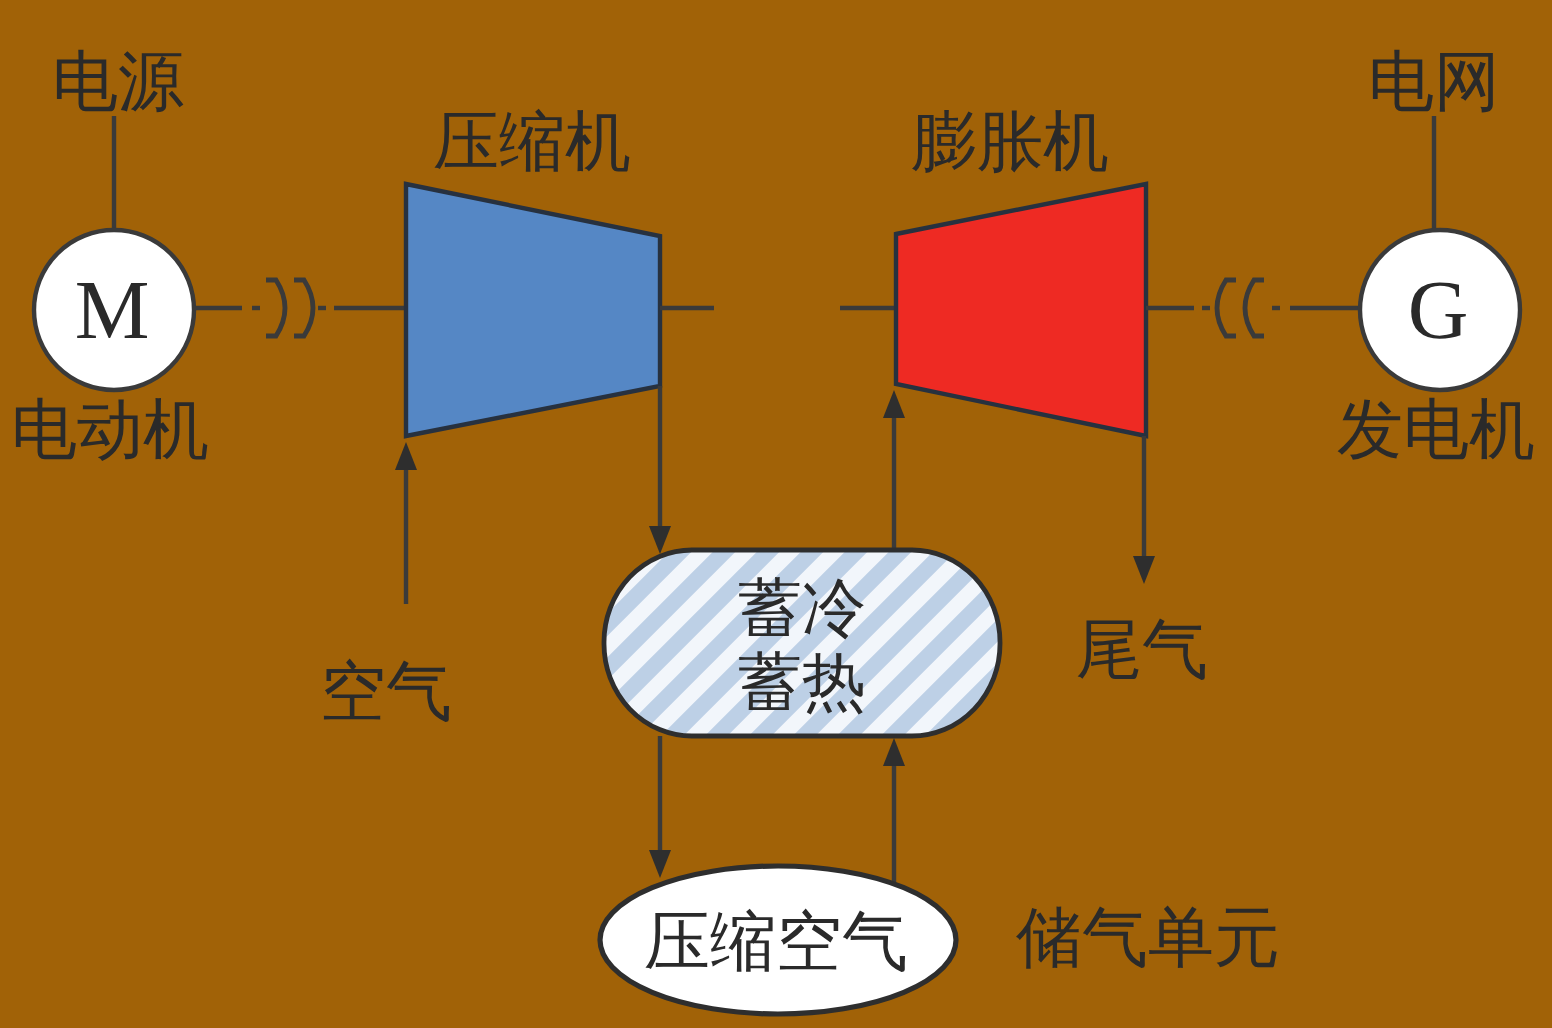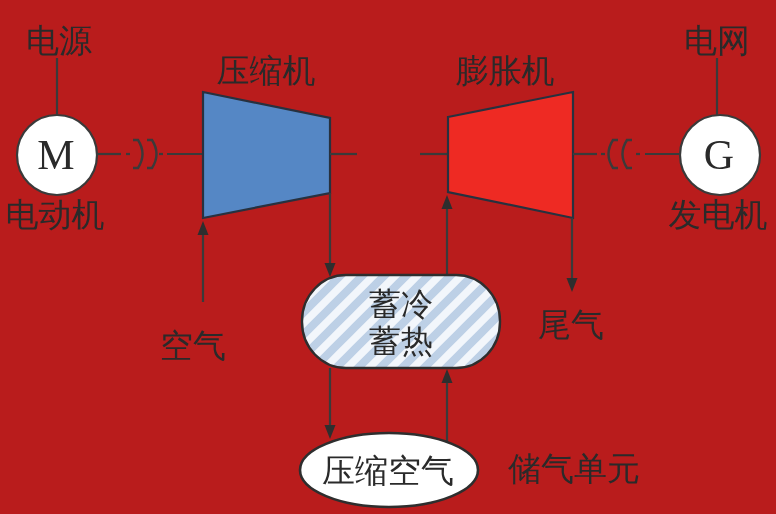--- a/index.html
+++ b/index.html
@@ -1,16 +1,16 @@
 <!DOCTYPE html>
 <html><head>
 <meta charset="utf-8">
 <style>
   html,body{margin:0;padding:0;background:#ffffff;}
-  .stage{width:776px;height:514px;position:relative;background:#b91c1c;overflow:hidden;}
+  .stage{width:776px;height:514px;position:relative;background:#a16207;overflow:hidden;}
   svg{display:block;}
   text{font-family:"Liberation Serif","DejaVu Serif",serif;fill:#2a2a2a;}
   .lbl{font-size:33px;}
   .lbl-sm{font-size:32px;}
   .machine-letter{font-size:42px;}
   .wire{stroke:#3a3a3a;stroke-width:2.2;fill:none;}
   .arrowhead{fill:#2e2e2e;stroke:none;}
   .node-circle{fill:#ffffff;stroke:#3a3a3a;stroke-width:2.2;}
   .trapezoid{stroke:#27313f;stroke-width:2.2;}
   .capsule{stroke:#2e2e2e;stroke-width:2.4;}

